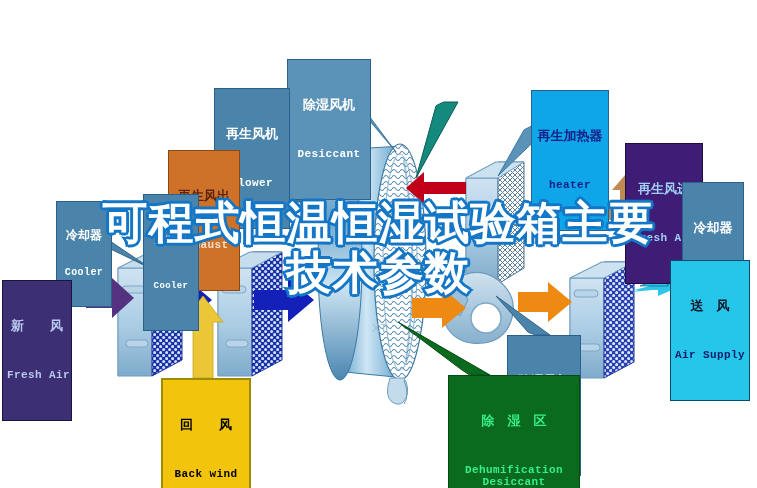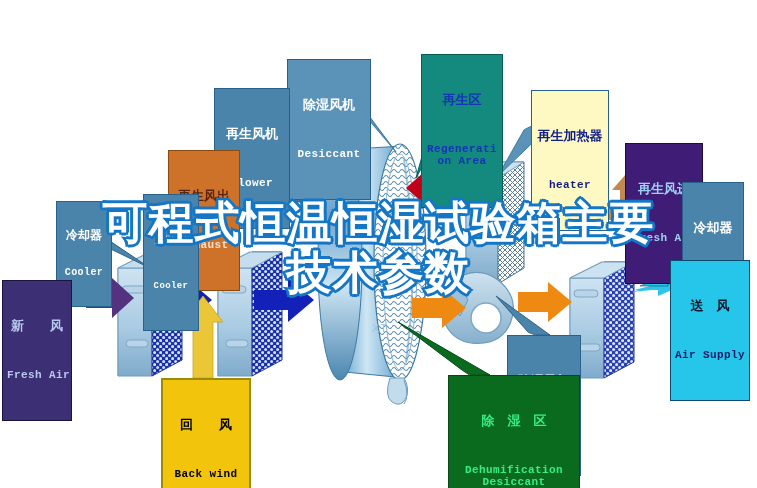--- a/index.html
+++ b/index.html
@@ -73,21 +73,21 @@
     color: #ffffff;
   }
   .lbl-regen-area {
     background: #14897e;
     border: 1px solid #0a5d55;
     color: #1b3fae;
   }
   .lbl-regen-area .cn { color: #1535b5; }
   .lbl-regen-area .en { color: #1535b5; }
   .lbl-heater {
-    background: #fef9c3;
+    background: #0ea5e9;
     border: 1px solid #2a618c;
     color: #17228f;
   }
   .lbl-heater .cn { color: #131f86; }
   .lbl-heater .en { color: #131f86; }
   .lbl-freshair-right {
     background: #3f1d77;
     border: 1px solid #1f0d3f;
     color: #9fd0f2;
   }
@@ -338,25 +338,20 @@
   <div class="label lbl-desiccant" style="left:287px; top:59px; width:84px;">
     <span class="cn">除湿风机</span>
     <span class="en">Desiccant</span>
   </div>
 
   <div class="label lbl-regen-blower" style="left:214px; top:88px; width:76px;">
     <span class="cn">再生风机</span>
     <span class="en">Blower</span>
   </div>
 
-  <div class="label lbl-regen-area" style="left:421px; top:54px; width:82px;">
-    <span class="cn">再生区</span>
-    <span class="en">Regenerati
-on Area</span>
-  </div>
 
   <div class="label lbl-heater" style="left:531px; top:90px; width:78px;">
     <span class="cn">再生加热器</span>
     <span class="en">heater</span>
   </div>
 
   <div class="label lbl-exhaust" style="left:168px; top:150px; width:72px;">
     <span class="cn">再生风出</span>
     <span class="en">Exhaust</span>
   </div>

